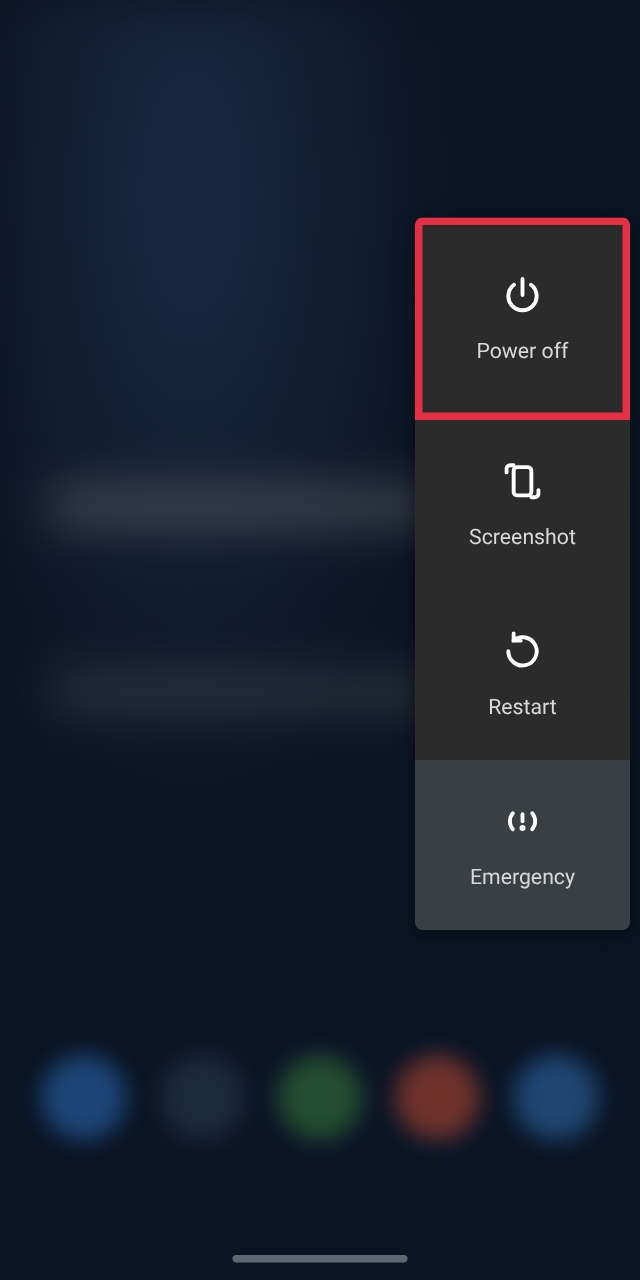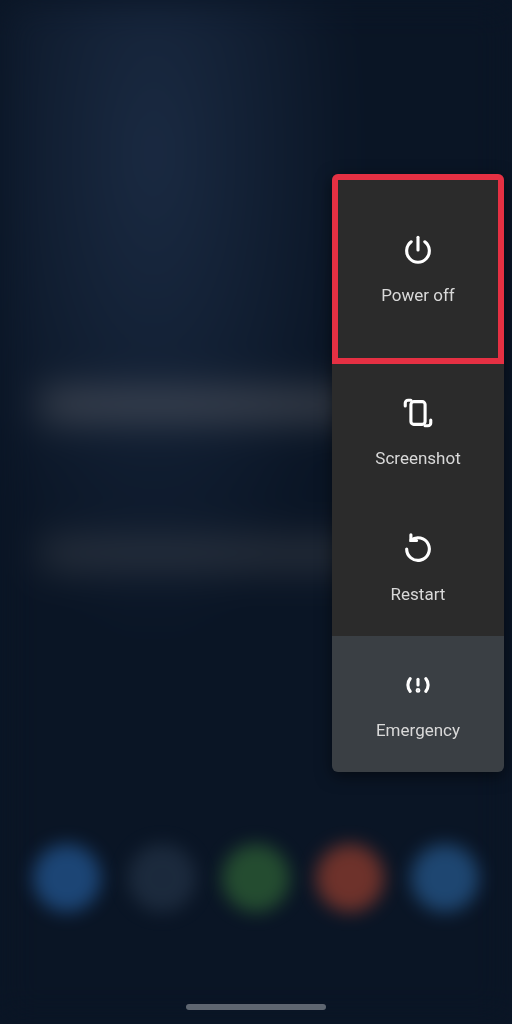--- a/index.html
+++ b/index.html
@@ -68,21 +68,21 @@
       align-items: center;
       justify-content: center;
       gap: 18px;
       background: #2b2b2b;
       cursor: pointer;
     }
     .power-item.emergency { background: #3a3f44; }
     .power-item.highlighted {
       position: relative;
       border: 6px solid #e53043;
-      height: 190px;
+      height: 162px;
     }
     .power-item .label {
       font-size: 17px;
       color: #d9d9d9;
       font-weight: 400;
     }
     .icon-slot {
       width: 34px;
       height: 34px;
       display: flex;

